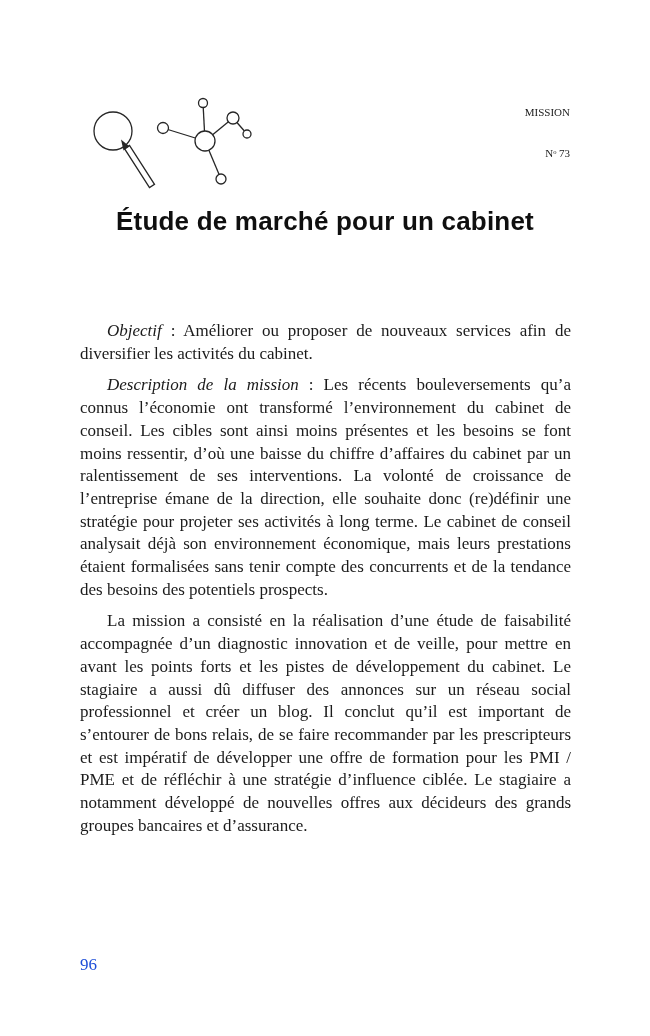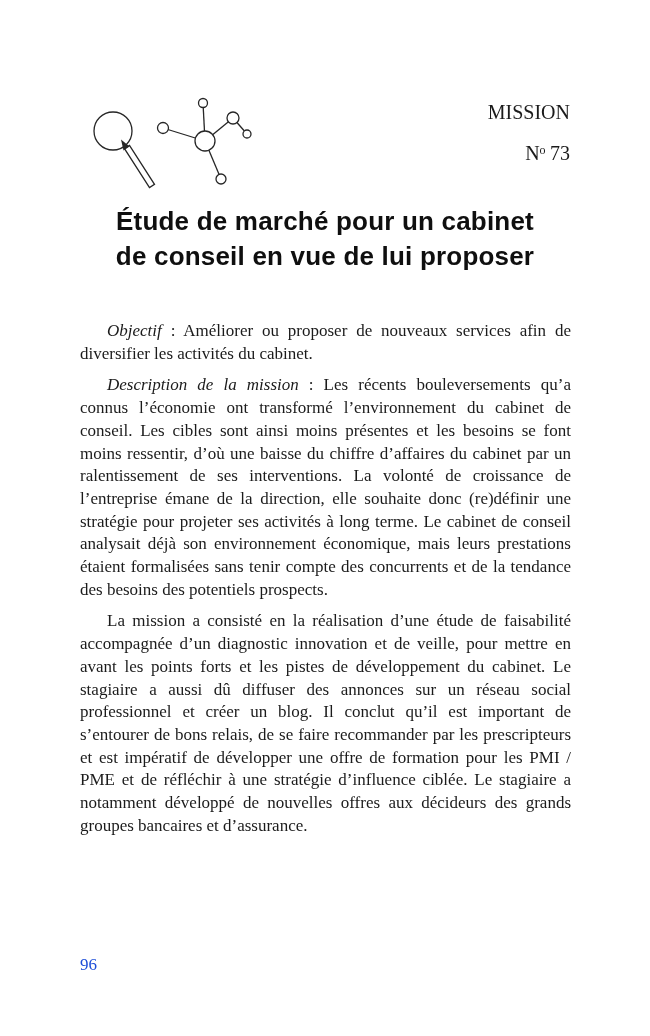--- a/index.html
+++ b/index.html
@@ -20,21 +20,21 @@
     left: 85px;
     top: 88px;
     width: 175px;
     height: 112px;
   }
   .mission-head {
     position: absolute;
     top: 101px;
     right: 80px;
     text-align: right;
-    font-size: 20px;
+    font-size: 11px;
     line-height: 22px;
     color: #1b1b1b;
   }
   .mission-number {
     margin-top: 19px;
   }
   .mission-number .sup {
     font-size: 0.6em;
     vertical-align: 0.5em;
     line-height: 0;
@@ -117,21 +117,20 @@
 
 <div class="mission-head">
   <div>MISSION</div>
   <div class="mission-number">
     <span>N</span><sup class="sup">o</sup><span class="num">73</span>
   </div>
 </div>
 
 <h1 class="article-title" style="margin:0;">
   <div>Étude de marché pour un cabinet</div>
-  <div>de conseil en vue de lui proposer</div>
 </h1>
 
 <div class="content">
   <p class="para"><i class="lead">Objectif</i><span> : Améliorer ou proposer de nouveaux services afin de diversifier les activités du cabinet.</span></p>
 
   <p class="para"><i class="lead">Description de la mission</i><span> : Les récents bouleversements qu’a connus l’économie ont transformé l’environnement du cabinet de conseil. Les cibles sont ainsi moins présentes et les besoins se font moins ressentir, d’où une baisse du chiffre d’affaires du cabinet par un ralentissement de ses interventions. La volonté de croissance de l’entreprise émane de la direction, elle souhaite donc (re)définir une stratégie pour projeter ses activités à long terme. Le cabinet de conseil analysait déjà son environnement économique, mais leurs prestations étaient formalisées sans tenir compte des concurrents et de la tendance des besoins des potentiels prospects.</span></p>
 
   <p class="para"><i class="lead"></i><span>La mission a consisté en la réalisation d’une étude de faisabilité accompagnée d’un diagnostic innovation et de veille, pour mettre en avant les points forts et les pistes de développement du cabinet. Le stagiaire a aussi dû diffuser des annonces sur un réseau social professionnel et créer un blog. Il conclut qu’il est important de s’entourer de bons relais, de se faire recommander par les prescripteurs et est impératif de développer une offre de formation pour les PMI / PME et de réfléchir à une stratégie d’influence ciblée. Le stagiaire a notamment développé de nouvelles offres aux décideurs des grands groupes bancaires et d’assurance.</span></p>
 </div>
 

